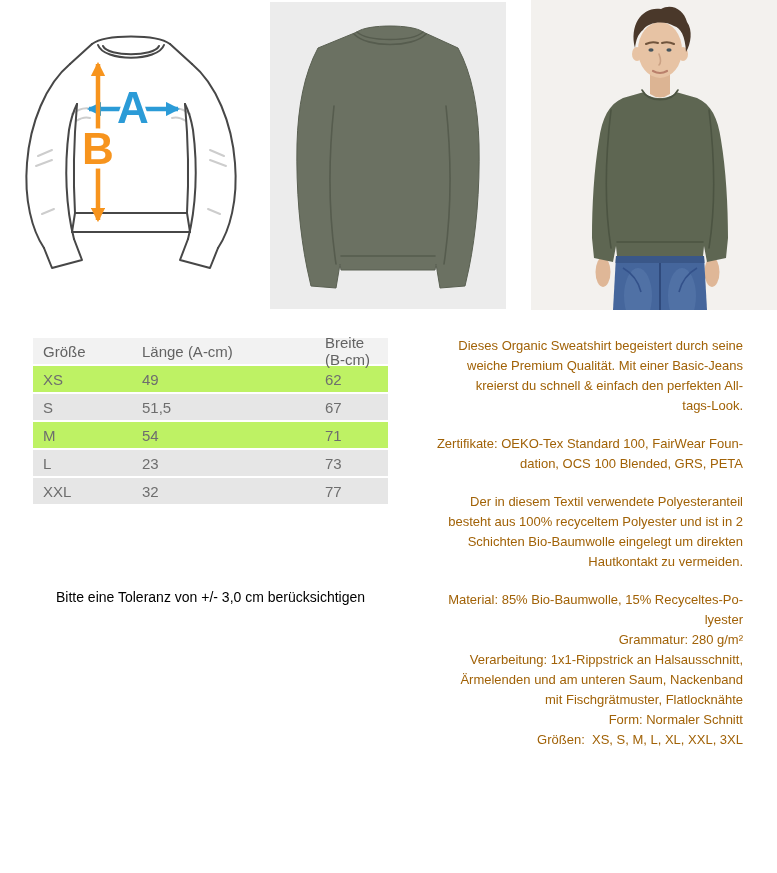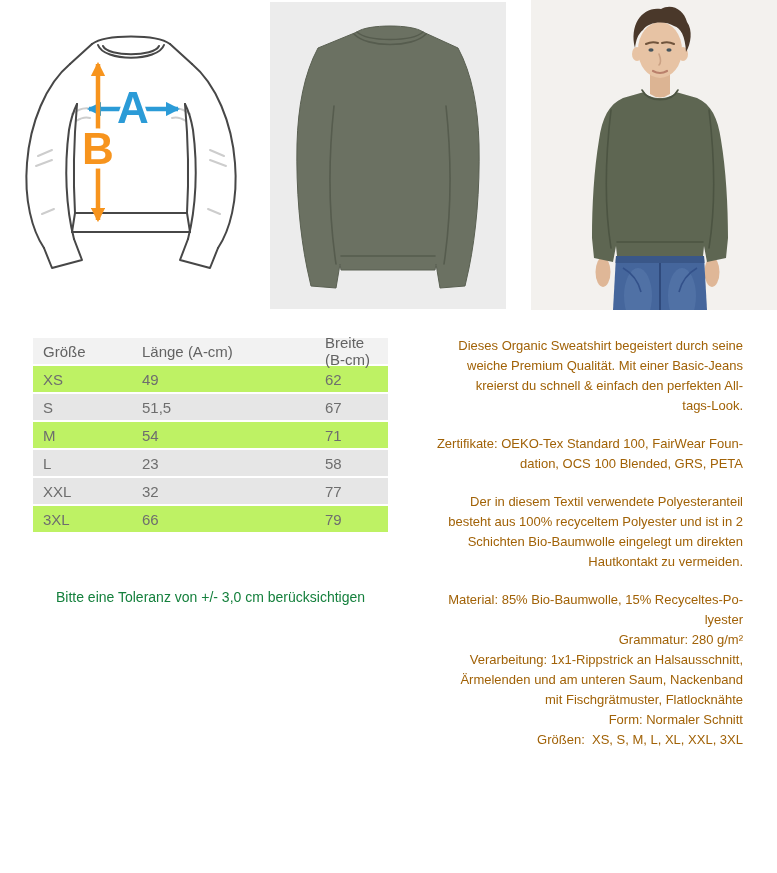--- a/index.html
+++ b/index.html
@@ -18,21 +18,21 @@
   .t-row { display:flex; align-items:center; height:26px; margin-bottom:2px;
            font-size:15px; color:#6e6e6e; }
   .t-row .c1 { width:109px; padding-left:10px; box-sizing:border-box; }
   .t-row .c2 { width:140px; }
   .t-row .c3 { flex:1;margin-left:43px; }
   .t-header { background:#f2f2f2; color:#636363; }
   .t-light  { background:#bef264; }
   .t-dark   { background:#e6e6e6; }
 
   .tolerance { position:absolute; left:33px; top:589px; width:355px;
-               text-align:center; font-size:14px; color:#15803d; }
+               text-align:center; font-size:14px; color:#000000; }
 
   
   .description { position:absolute; left:413px; top:336px; width:330px;
                  font-size:13px; line-height:20px; color:#a16207;text-align:right; }
   .description p { margin:0 0 18px 0; white-space:pre; }
   .description p:last-child { margin-bottom:0; }
 </style>
 </head>
 <body>
 
@@ -176,31 +176,26 @@
       <span class="c3">67</span>
     </div>
     <div class="t-row t-light">
       <span class="c1">M</span>
       <span class="c2">54</span>
       <span class="c3">71</span>
     </div>
     <div class="t-row t-dark">
       <span class="c1">L</span>
       <span class="c2">23</span>
-      <span class="c3">58</span>
+      <span class="c3">73</span>
     </div>
     <div class="t-row t-dark">
       <span class="c1">XXL</span>
       <span class="c2">32</span>
       <span class="c3">77</span>
-    </div>
-    <div class="t-row t-light">
-      <span class="c1">3XL</span>
-      <span class="c2">66</span>
-      <span class="c3">79</span>
     </div>
   </div>
 
   <div class="tolerance">Bitte eine Toleranz von +/- 3,0 cm berücksichtigen</div>
 
   <div class="description">
     <p>Dieses Organic Sweatshirt begeistert durch seine
 weiche Premium Qualität. Mit einer Basic-Jeans
 kreierst du schnell &amp; einfach den perfekten All-
 tags-Look.</p>

